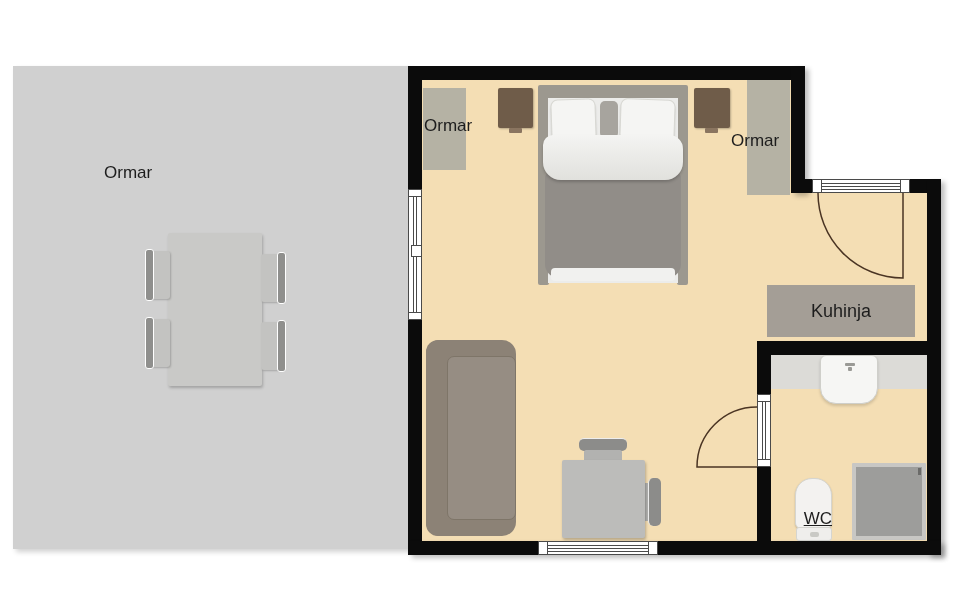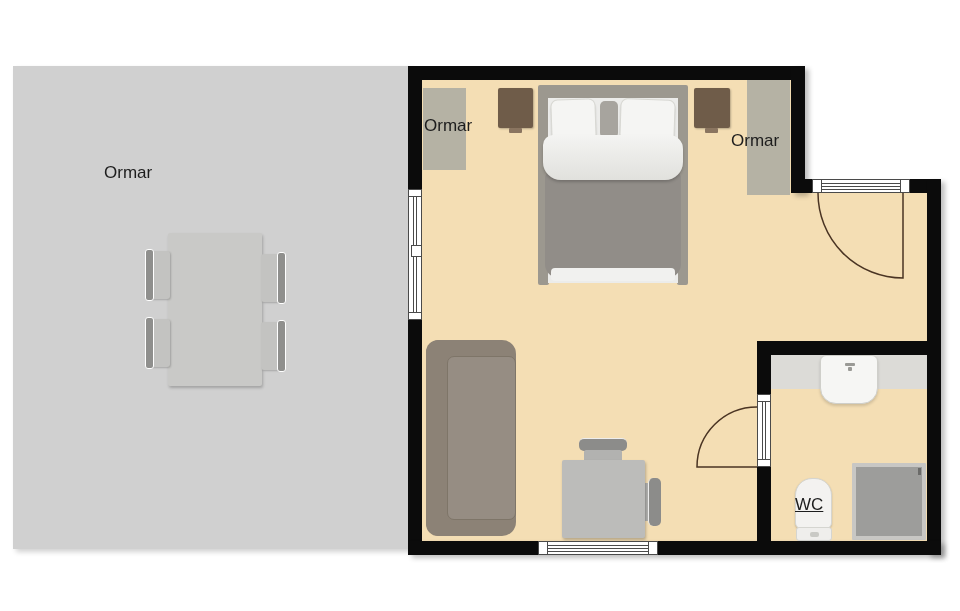--- a/index.html
+++ b/index.html
@@ -120,32 +120,35 @@
     <div class="abs sofa-part" style="left:0;top:0;width:26px;height:196px;border-radius:14px 0 0 14px;"></div>
     <div class="abs sofa-seat" style="left:21px;top:16px;width:69px;height:164px;"></div>
   </div>
 
   <div class="abs chair-back" style="left:579px;top:438px;width:48px;height:13px;"></div>
   <div class="abs chair-seat" style="left:584px;top:450px;width:38px;height:13px;"></div>
   <div class="abs chair-seat" style="left:640px;top:483px;width:10px;height:38px;"></div>
   <div class="abs desk" style="left:562px;top:460px;width:83px;height:78px;"></div>
   <div class="abs chair-back vert" style="left:648px;top:478px;width:13px;height:48px;"></div>
 
+  <div class="abs kitchen" style="left:767px;top:285px;width:148px;height:52px;">
+    <span class="room-label">Kuhinja</span>
+  </div>
 
   <div class="abs counter" style="left:771px;top:355px;width:156px;height:34px;"></div>
   <div class="abs sink" style="left:820px;top:355px;width:58px;height:49px;">
     <div class="abs faucet" style="left:24px;top:7px;width:10px;height:3px;"></div>
     <div class="abs faucet" style="left:27px;top:11px;width:4px;height:4px;"></div>
   </div>
 
   <div class="abs toilet-bowl" style="left:795px;top:478px;width:37px;height:51px;"></div>
   <div class="abs toilet-tank" style="left:796px;top:527px;width:36px;height:14px;">
     <div class="abs toilet-btn" style="left:13px;top:4px;width:9px;height:5px;"></div>
   </div>
-  <div class="abs room-label" style="left:795px;top:495px;width:37px;text-align:left;text-decoration:underline;">WC</div>
+  <div class="abs room-label" style="left:795px;top:509px;width:37px;text-align:right;text-decoration:underline;">WC</div>
 
   <div class="abs shower" style="left:852px;top:463px;width:74px;height:77px;">
     <div class="shower-tray"></div>
     <div class="shower-dot"></div>
   </div>
 
   <div class="abs wall" style="left:408px;top:66px;width:14px;height:489px;"></div>
   <div class="abs wall" style="left:408px;top:66px;width:397px;height:14px;"></div>
   <div class="abs wall shadowed" style="left:791px;top:66px;width:14px;height:127px;"></div>
   <div class="abs wall" style="left:791px;top:179px;width:150px;height:14px;"></div>

